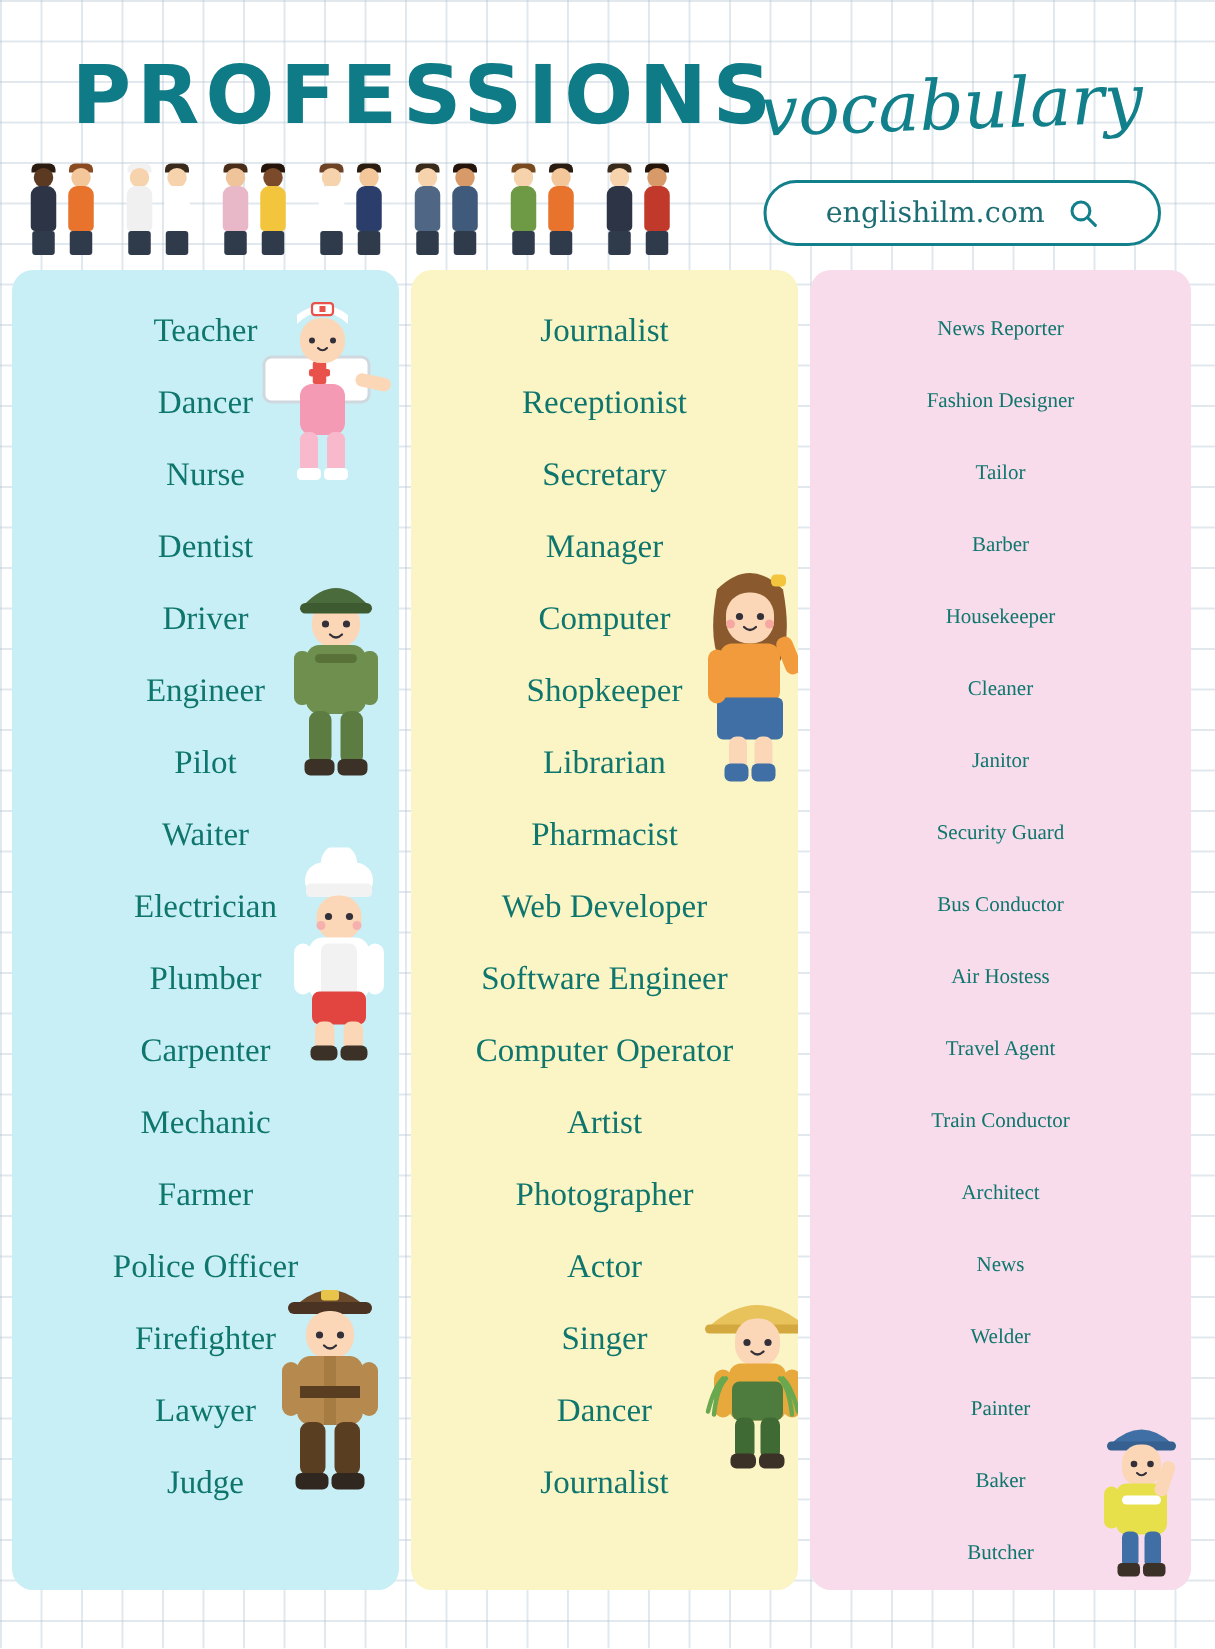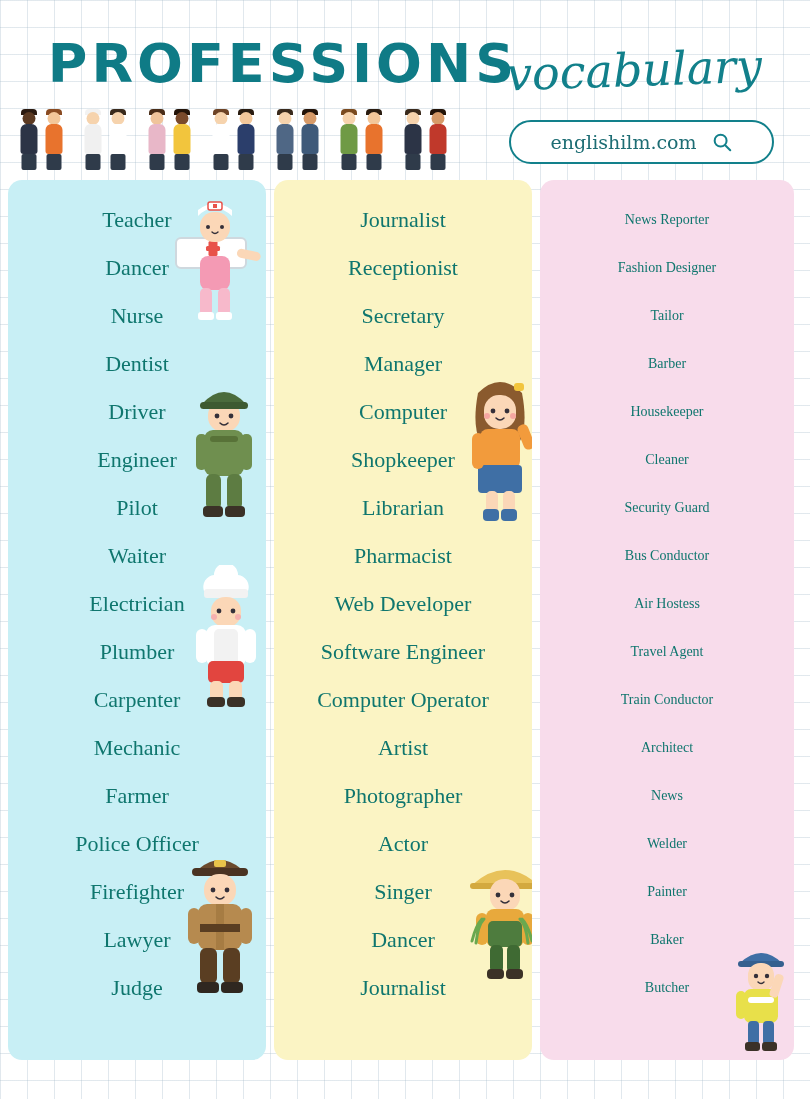--- a/index.html
+++ b/index.html
@@ -450,20 +450,21 @@
           <rect x="32" y="101" width="15" height="9" rx="3" fill="#3b3127"></rect>
         </svg>
       </div>
       <div id="words-2">
           <div class="word">News Reporter</div>
           <div class="word">Fashion Designer</div>
           <div class="word">Tailor</div>
           <div class="word">Barber</div>
           <div class="word">Housekeeper</div>
           <div class="word">Cleaner</div>
+          <div class="word">Janitor</div>
           <div class="word">Security Guard</div>
           <div class="word">Bus Conductor</div>
           <div class="word">Air Hostess</div>
           <div class="word">Travel Agent</div>
           <div class="word">Train Conductor</div>
           <div class="word">Architect</div>
           <div class="word">News</div>
           <div class="word">Welder</div>
           <div class="word">Painter</div>
           <div class="word">Baker</div>

